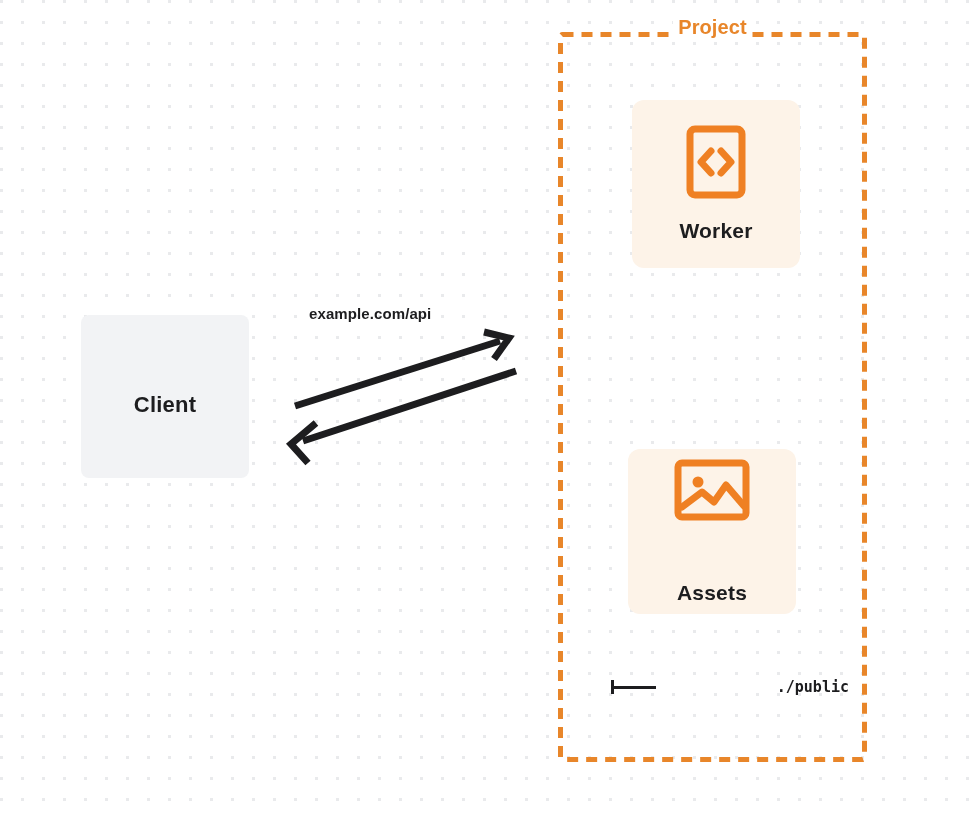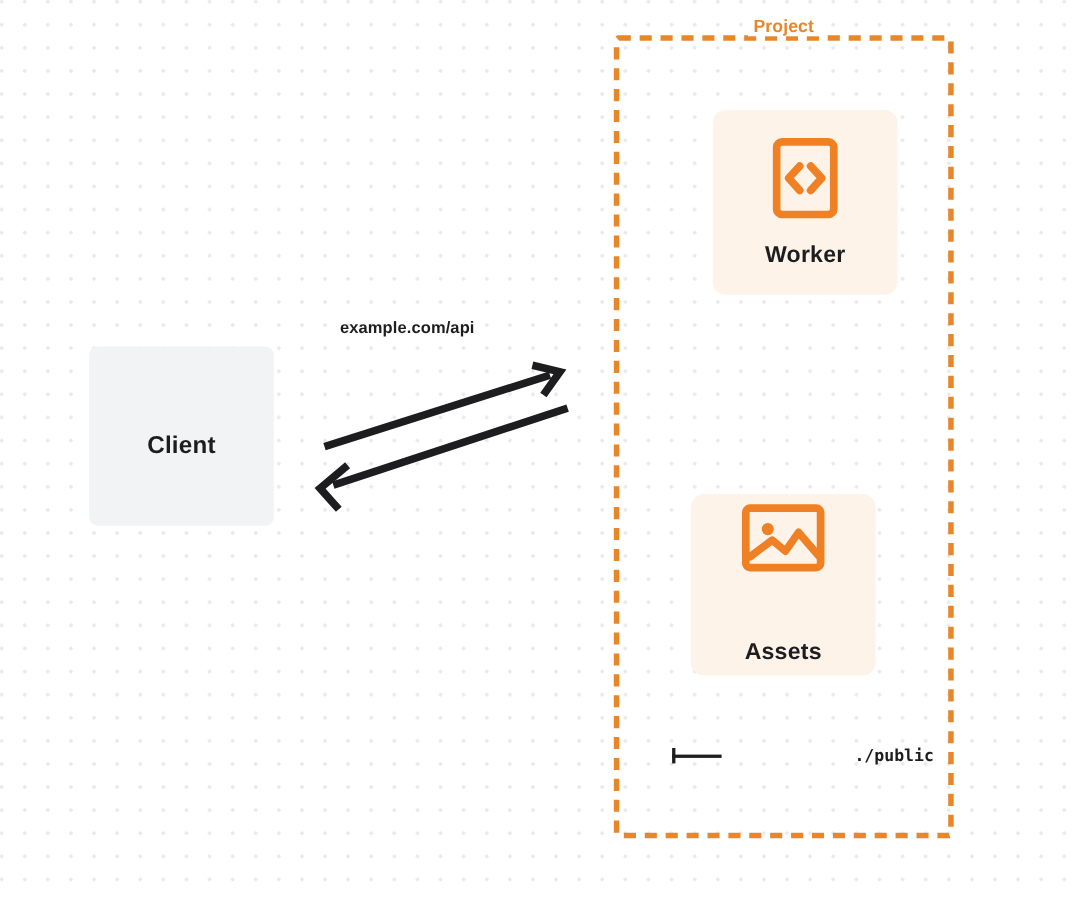--- a/index.html
+++ b/index.html
@@ -34,21 +34,21 @@
     width: 313px;
     height: 734px;
     overflow: visible;
   }
   #project-title {
     position: absolute;
     left: 0;
     top: -17px;
     width: 305px;
     text-align: center;
-    font-size: 16px;
+    font-size: 20px;
     font-weight: bold;
     color: #e8862a;
     letter-spacing: 0.1px;
     line-height: 1;
   }
   #project-title span {
     background: #ffffff;
     padding: 0 5px;
   }
 
@@ -81,21 +81,20 @@
     border-radius: 8px;
   }
   #client-node .node-label { font-size: 22px; margin-top: 16px; }
 
   #worker-node {
     left: 72px;
     top: 66px;
     width: 168px;
     height: 168px;
     background: #fdf3e8;
-    margin-left: 16px;
   }
   #assets-node {
     left: 68px;
     top: 415px;
     width: 168px;
     height: 165px;
     background: #fdf3e8;
     gap: 40px;
   }
 
@@ -104,21 +103,21 @@
     position: absolute;
     left: 0;
     top: 0;
     width: 980px;
     height: 818px;
     pointer-events: none;
   }
   #request-label {
     position: absolute;
     left: 309px;
-    top: 290px;
+    top: 305px;
     font-size: 15px;
     font-weight: bold;
     color: #1d1d1f;
     letter-spacing: 0.1px;
     white-space: nowrap;
   }
 
   
   #file-tree {
     position: absolute;

